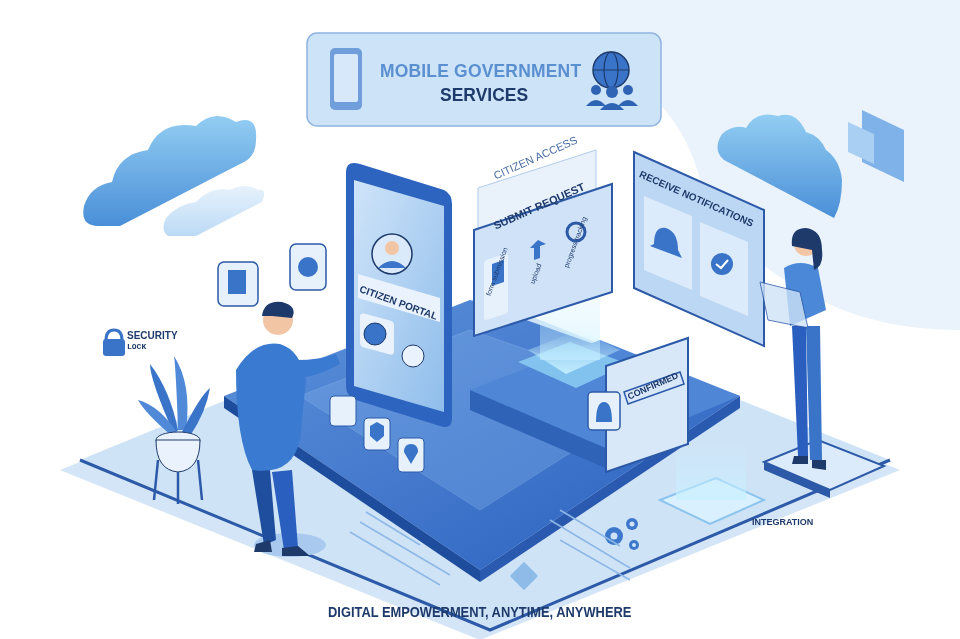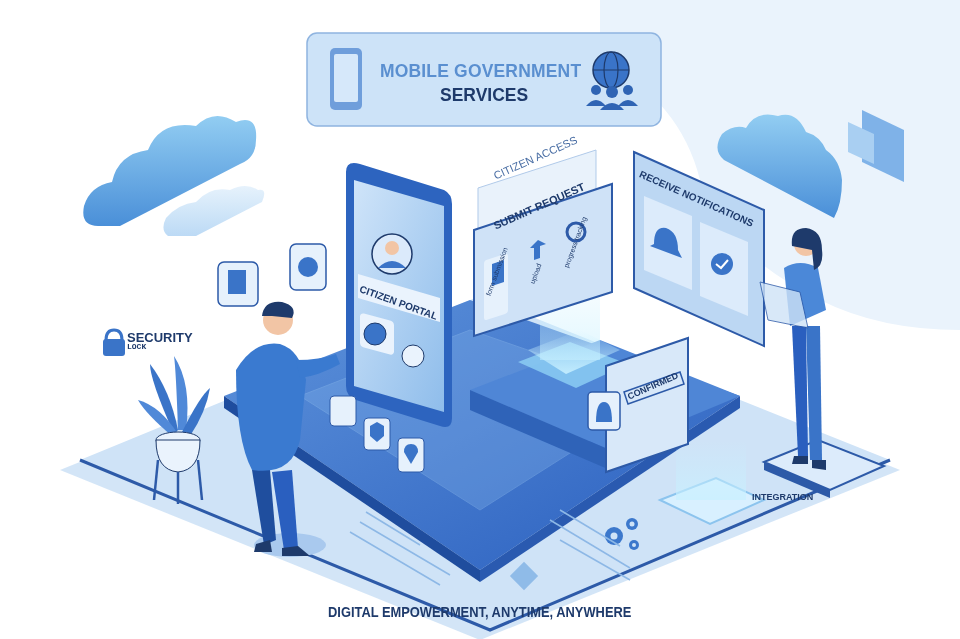--- a/index.html
+++ b/index.html
@@ -2,22 +2,22 @@
 <html><head>
 <meta charset="utf-8">
 <style>
   html,body{margin:0;padding:0;background:#ffffff;}
   #stage{position:relative;width:960px;height:639px;overflow:hidden;background:#ffffff;font-family:"Liberation Sans",sans-serif;}
   svg{position:absolute;left:0;top:0;}
   .lbl{position:absolute;font-family:"Liberation Sans",sans-serif;font-weight:700;color:#1e3a6b;white-space:nowrap;}
   .title-top{left:380px;top:60px;font-size:19px;color:#5a8fd0;letter-spacing:0.2px;transform:scaleX(0.92);transform-origin:left;}
   .title-bot{left:440px;top:84px;font-size:19px;color:#1e3a6b;transform:scaleX(0.92);transform-origin:left;}
   .tagline{left:328px;top:604px;font-size:14px;color:#1e3a6b;transform:scaleX(0.92);transform-origin:left;}
-  .integration{left:752px;top:492px;font-size:9px;color:#1e3a6b;}
-  .sec1{left:127px;top:330px;font-size:13px;}
+  .integration{left:752px;top:517px;font-size:9px;color:#1e3a6b;}
+  .sec1{left:127px;top:330px;font-size:10px;}
   .sec2{left:127px;top:342px;font-size:8px;font-family:Liberation Mono, monospace;}
   .rot-cit{left:494px;top:170px;font-size:11px;color:#4b6fa5;transform:rotate(-24deg);transform-origin:left;font-weight:400;}
   .rot-sub{left:494px;top:220px;font-size:11px;color:#1e3a6b;transform:rotate(-24deg);transform-origin:left;}
   .rot-rcv{left:640px;top:168px;font-size:10px;color:#1e3a6b;transform:rotate(24deg);transform-origin:left;}
   .rot-port{left:360px;top:283px;font-size:10px;color:#1e3a6b;transform:rotate(20deg);transform-origin:left;}
   .conf{left:628px;top:392px;font-size:9px;color:#1e3a6b;transform:rotate(-24deg);transform-origin:left;}
   .small{font-size:7px;font-weight:400;color:#1e3a6b;}
 </style>
 </head>
 <body>

